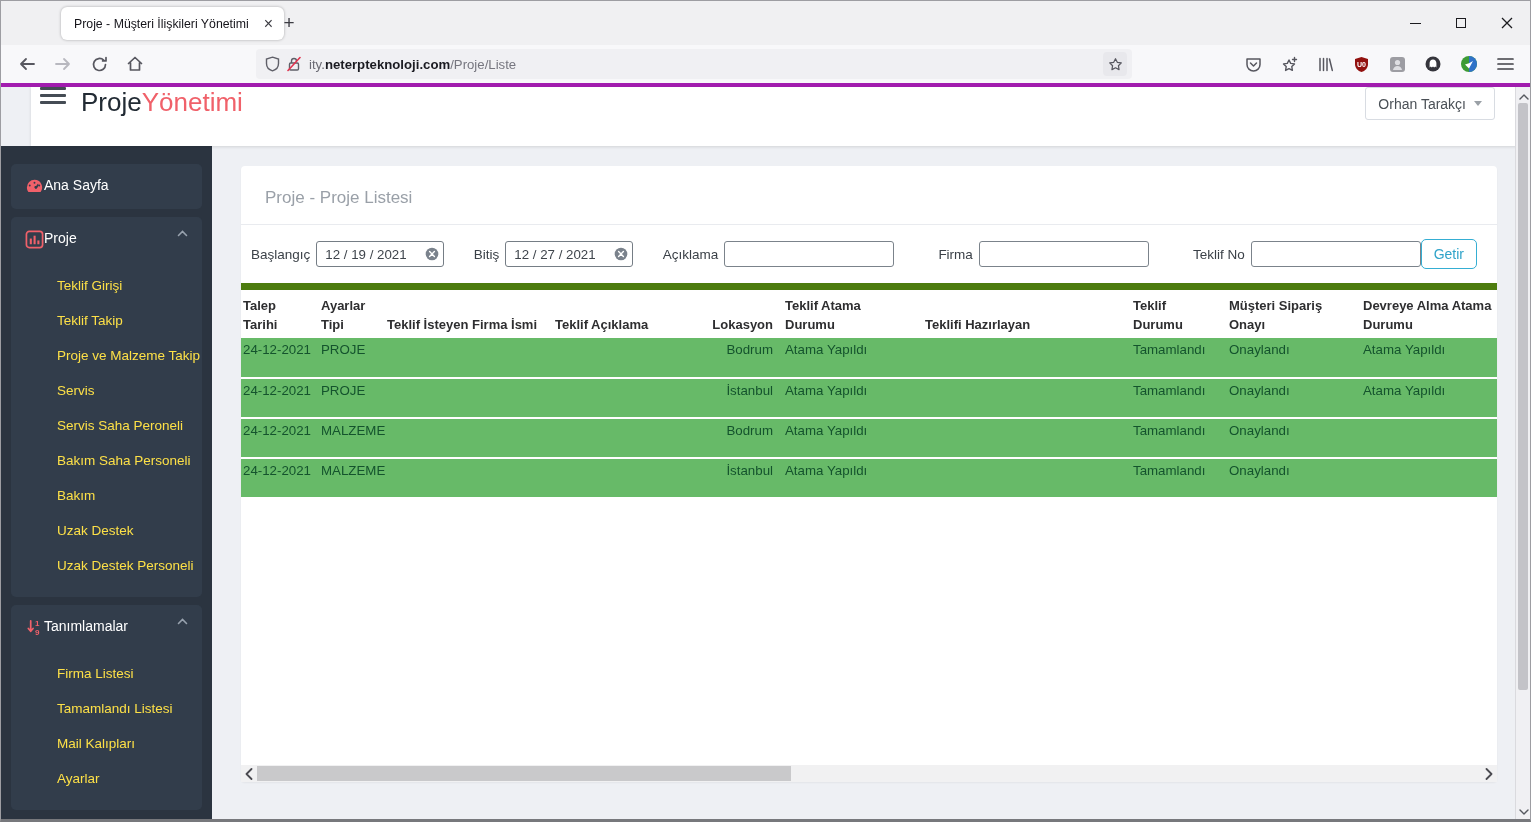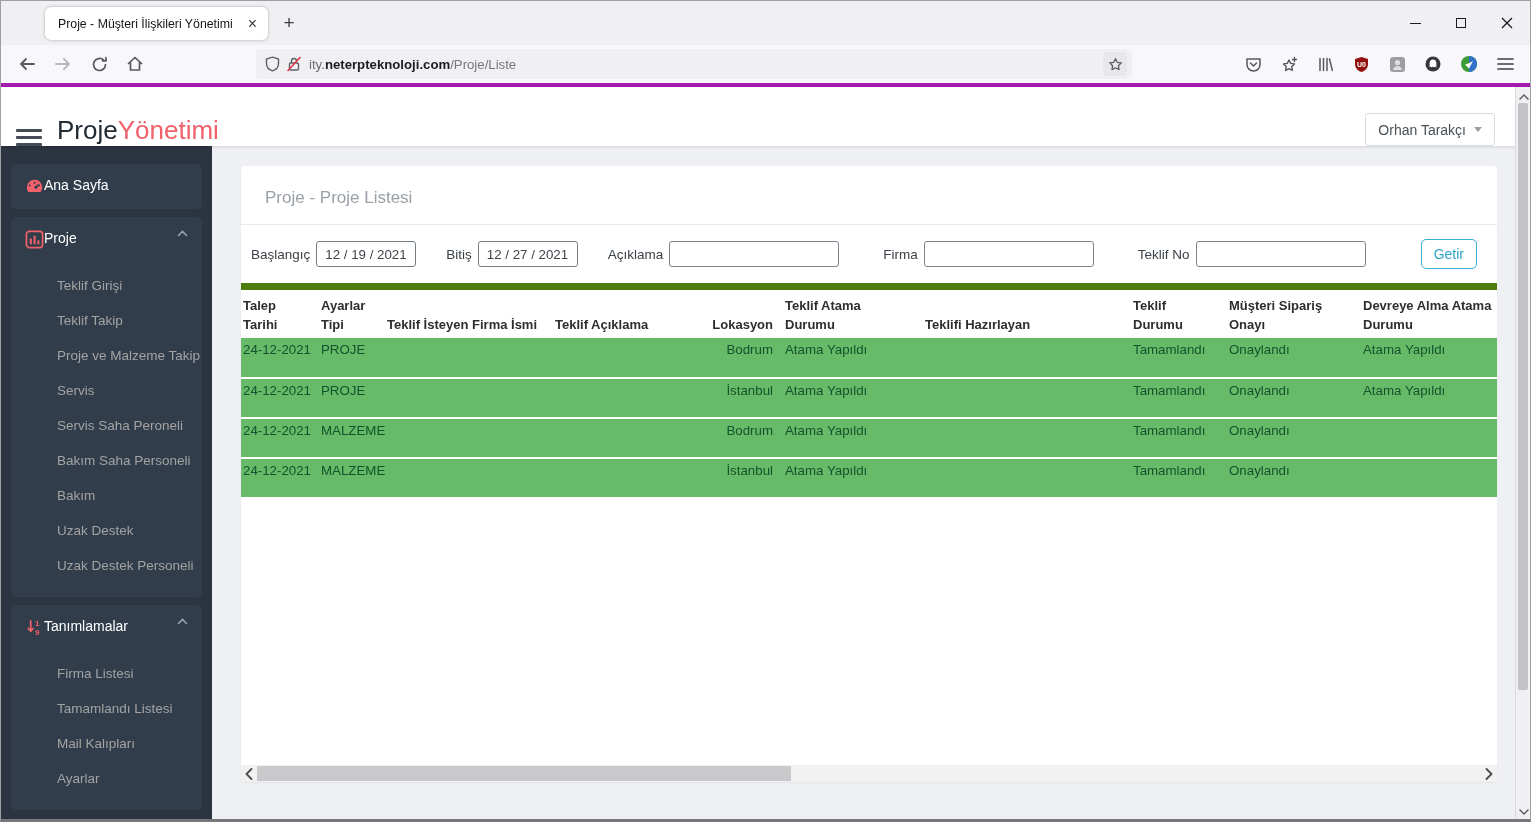--- a/index.html
+++ b/index.html
@@ -4,21 +4,21 @@
 <style>
   * { box-sizing: border-box; margin: 0; padding: 0; }
   html,body { width:1531px; height:822px; overflow:hidden; }
   body { font-family:"Liberation Sans", sans-serif; }
 
   .window { position:relative; width:1531px; height:822px; background:#eef0f4;
             border:1px solid #9d9da2; border-bottom:3px solid #77787c; overflow:hidden; }
 
   
   .titlebar { position:relative; height:44px; background:#f0f0f2; }
-  .tab { position:absolute; left:44px; top:6px; width:223px; height:33px; background:#fff;
+  .tab { position:absolute; left:60px; top:6px; width:223px; height:33px; background:#fff;
          border-radius:6px; box-shadow:0 0 3px rgba(0,0,0,.3); display:flex; align-items:center;
          padding:0 8px 0 13px; }
   .tab-title { flex:1; font-size:12.3px; color:#15141a; white-space:nowrap; overflow:hidden; }
   .tab-close { font-size:16px; color:#3c3c43; line-height:1; padding:0 3px; cursor:default; }
   .newtab { position:absolute; left:276px; top:10px; width:24px; height:24px; display:flex;
             align-items:center; justify-content:center; font-size:19px; color:#3c3c43; }
   .win-controls { position:absolute; right:0; top:0; height:44px; display:flex; }
   .win-btn { width:46px; height:44px; display:flex; align-items:center; justify-content:center; }
   .glyph-min { width:11px; height:0; border-top:1.4px solid #1b1b1f; display:block; }
   .glyph-max { width:10px; height:10px; border:1.2px solid #1b1b1f; display:block; }
@@ -35,53 +35,53 @@
   .url-prefix { color:#6b6b74; }
   .url-domain { color:#1b1b21; font-weight:700; }
   .url-path { color:#76767f; }
   .url-star-box { width:24px; height:24px; border-radius:4px; background:#e8e8ec;
                   display:flex; align-items:center; justify-content:center; }
   .ext-icons { display:flex; gap:14px; margin-left:110px; align-items:center; }
   .ext-btn { width:22px; height:22px; display:flex; align-items:center; justify-content:center; }
 
   
   .page { position:relative; height:734px; background:#eef0f4; display:flex; flex-direction:column; }
-  .app-header { height:59px; background:#fff; display:flex; align-items:flex-end;
-                padding:0 35px 0 15px; box-shadow:0 1px 3px rgba(0,0,0,.12); position:relative; z-index:2; }
+  .app-header { height:59px; background:#fff; display:flex; align-items:flex-start;
+                padding:0 35px 0 9px; box-shadow:0 1px 3px rgba(0,0,0,.12); position:relative; z-index:2;margin-left:30px; }
   .hamburger { width:26px; display:flex; flex-direction:column; gap:4px; cursor:pointer; }
   .hamburger span { display:block; height:3px; background:#454c55; border-radius:1px; }
   .brand { margin-left:15px; font-size:26px; font-weight:500; letter-spacing:0; }
   .brand .b1 { color:#222b34; }
   .brand .b2 { color:#f0616a; }
   .user-btn { margin-left:auto; height:33px; border:1px solid #d8dce2; border-radius:3px;
               background:#fff; display:flex; align-items:center; padding:0 12px; gap:8px;
               font-size:14px; color:#4a5056; }
   .caret { width:0; height:0; border-left:4px solid transparent; border-right:4px solid transparent;
            border-top:5px solid #9aa0a6; }
 
   .app-body { flex:1; display:flex; overflow:hidden; }
 
   
   .sidebar { width:211px; background:#2b3440; padding-top:18px; flex:none; }
   .side-card { background:#323d4b; border-radius:5px; margin:0 10px 8px 10px; }
   .side-head { display:flex; align-items:flex-start; gap:0; padding:13px 14px; cursor:pointer; }
   .side-head .lbl { flex:1; color:#fff; font-size:14px; }
   .side-items { padding:6px 0 14px 46px; }
-  .side-item { height:35px; display:flex; align-items:center; font-size:13.5px; color:#a3a3a3; cursor:pointer; }
+  .side-item { height:35px; display:flex; align-items:center; font-size:13.5px; color:#fde047; cursor:pointer; }
 
   
   .main { flex:1; padding:20px 33px 0 29px; overflow:hidden; }
   .card { background:#fff; border-radius:4px; height:616px; display:flex; flex-direction:column;
           box-shadow:0 1px 2px rgba(0,0,0,.05); }
   .card-title { padding:22px 21px 16px 24px; font-size:17px; color:#9aa0a8; border-bottom:1px solid #e9ebef; }
   .filters { display:flex; align-items:center; padding:14px 8px 14px 10px; border-bottom:7px solid #4d7c0f; }
   .filters label { font-size:13.5px; color:#3b4148; margin-right:6px; white-space:nowrap; }
   .gap-a { margin-left:30px; } .gap-b { margin-left:30px; }
   .gap-c { margin-left:44px; } .gap-d { margin-left:44px; }
-  .datefield { width:100px; height:26px; border:1px solid #757d85; border-radius:3px; background:#fff;
+  .datefield { width:128px; height:26px; border:1px solid #757d85; border-radius:3px; background:#fff;
                display:flex; align-items:center; padding:0 4px 0 8px;gap:8px; }
   .datefield .dval { flex:1; font-size:13.3px; color:#3f454c; white-space:nowrap; }
   .txtfield { width:170px; height:26px; border:1px solid #7b838b; border-radius:3px; background:#fff;
               font-size:13.3px; color:#3f454c; padding:0 6px; font-family:"Liberation Sans",sans-serif; }
   .getir { margin-left:auto; margin-right:12px; height:30px; padding:0 12px; background:#fff;
            border:1px solid #35aed3; color:#2fa3c9; font-size:14px; border-radius:5px;
            font-family:"Liberation Sans",sans-serif; cursor:pointer; }
 
   .table-wrap { flex:1; overflow:hidden; padding:4px 0 0 0; }
   table { border-collapse:collapse; table-layout:fixed; width:1270px; }

